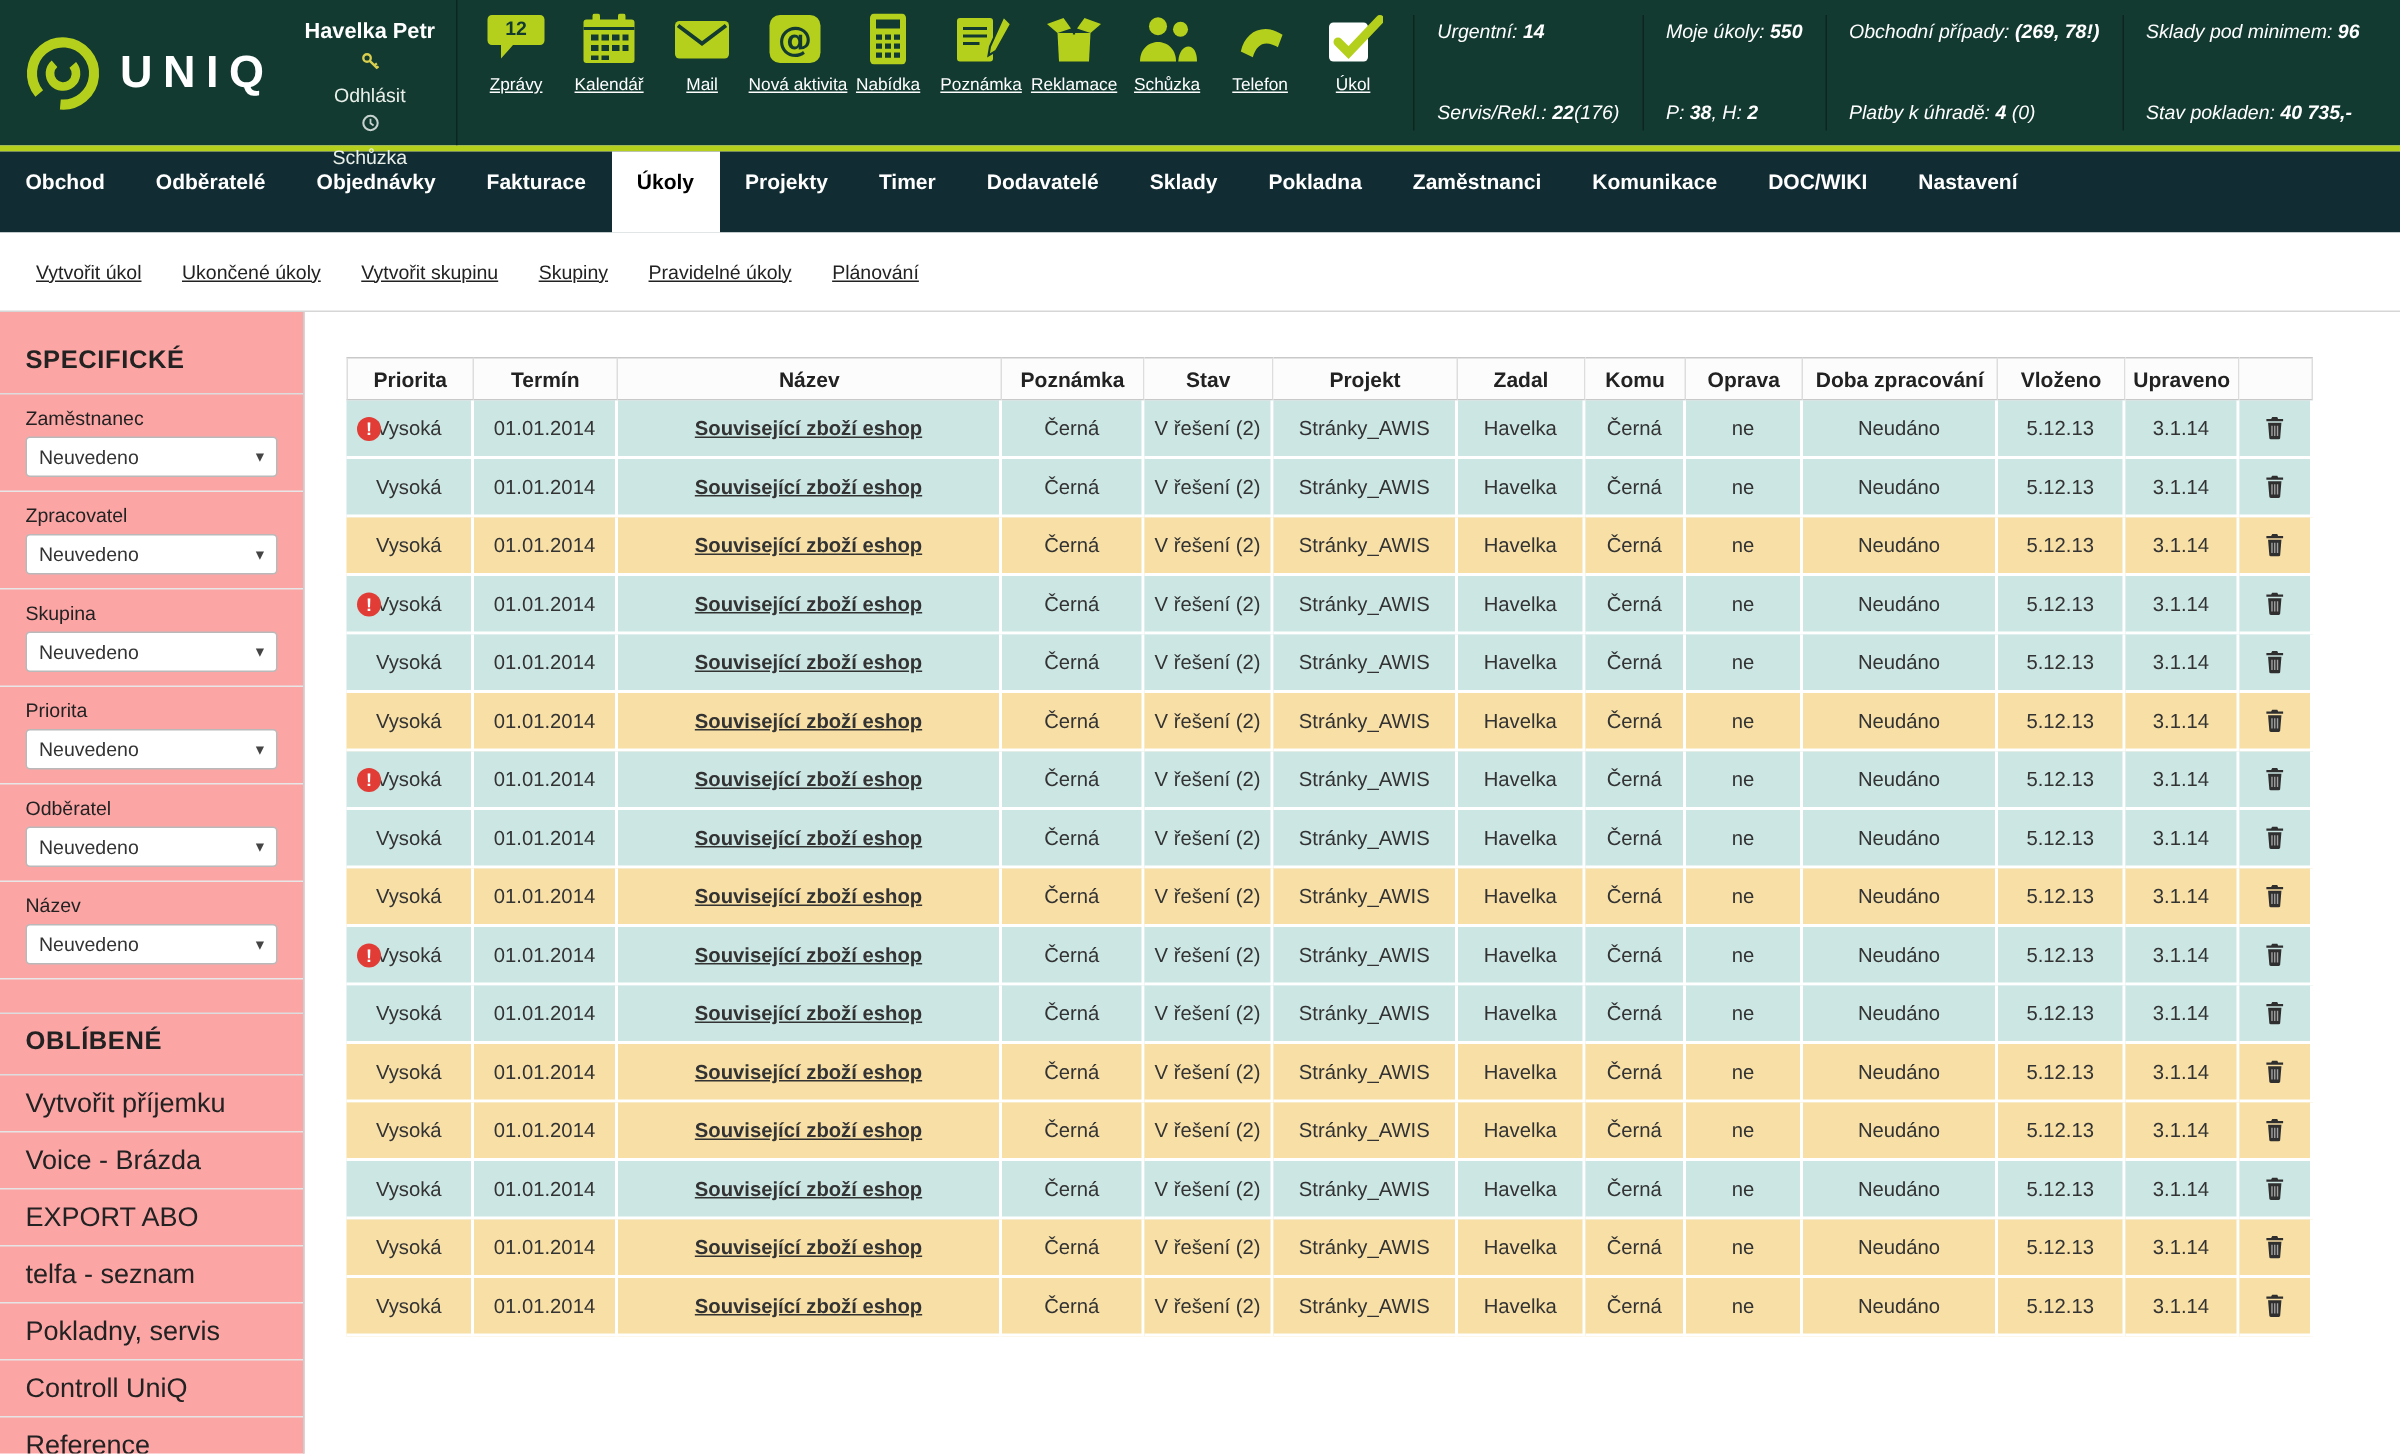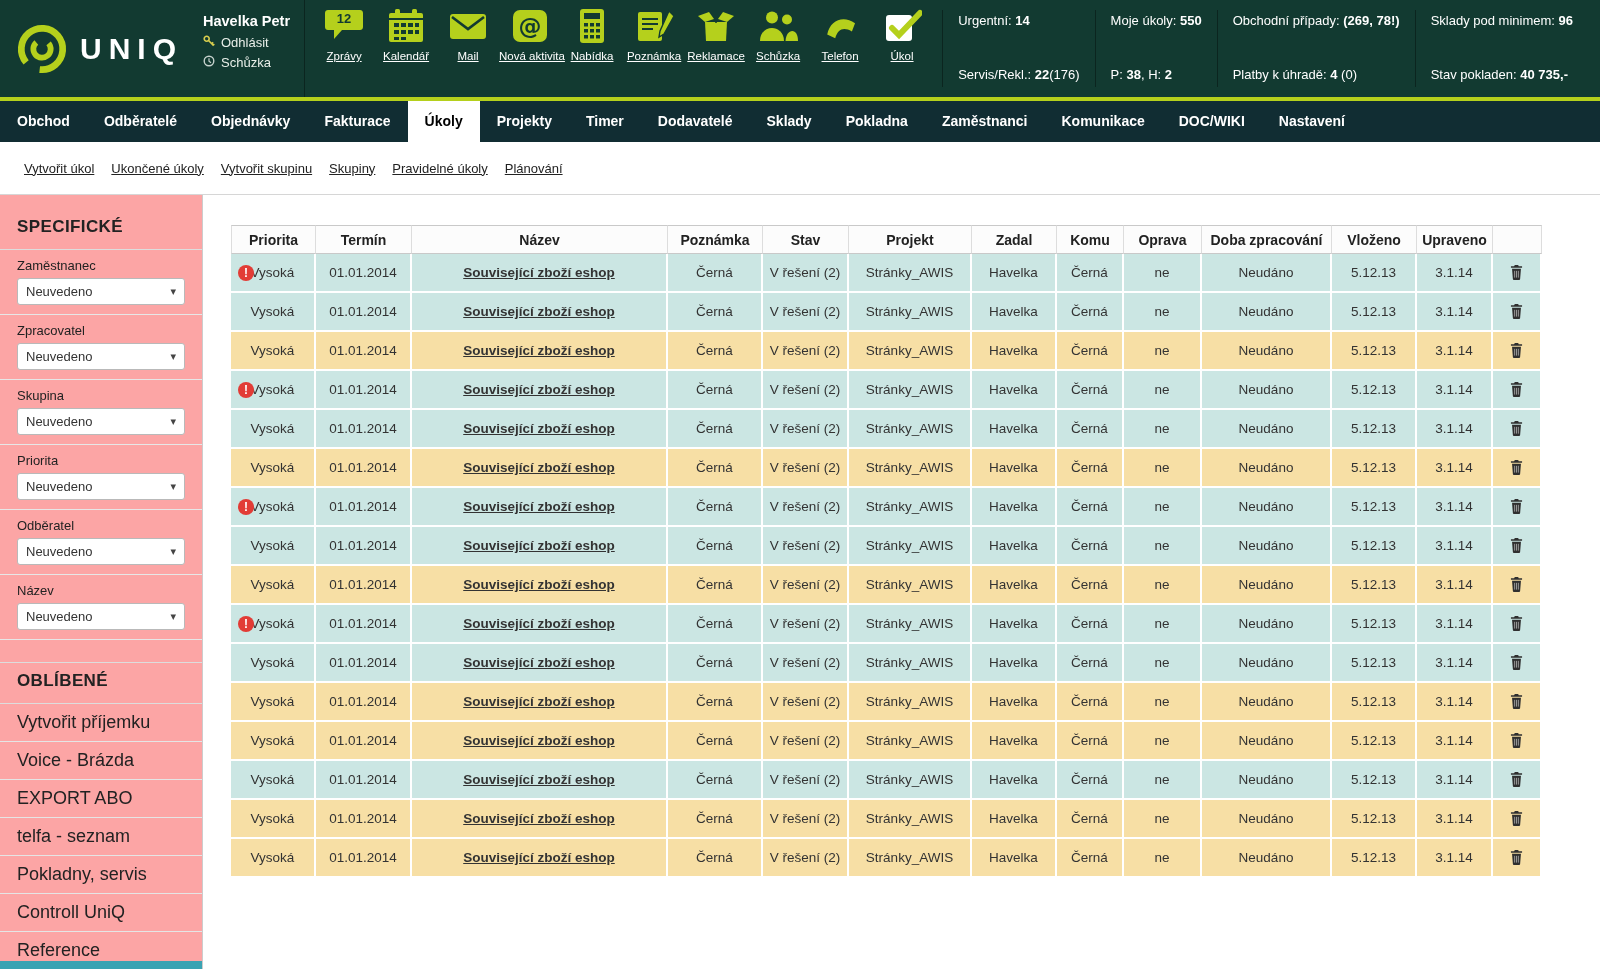--- a/index.html
+++ b/index.html
@@ -6,41 +6,41 @@
   html,body { width:1600px; height:969px; }
   body { font-family:"Liberation Sans", sans-serif; background:#fff; color:#222; overflow:hidden; }
 
   
   .topbar { height:97px; background:var(--header-bg,#123a31); display:flex; align-items:stretch; color:#fff; }
   .logo { display:flex; align-items:center; gap:12px; padding:0 16px 0 16px; cursor:pointer; }
   .logo-mark { color:var(--accent,#b5d01c); line-height:0; }
   .logo-text { font-size:30px; font-weight:bold; letter-spacing:7px; }
   .user-block { padding:13px 14px 0 4px; border-right:1px solid rgba(0,0,0,.35); min-width:106px; }
   .user-name { font-weight:bold; font-size:14.5px; margin-bottom:6px; white-space:nowrap; }
-  .user-link { font-size:13px; display:flex; gap:6px; align-items:center; margin-bottom:5px; color:#e9efe9; cursor:pointer; white-space:nowrap; }
+  .user-link { font-size:13px; display:flex; gap:6px; align-items:center; margin-bottom:5px; color:#e9efe9; cursor:pointer; white-space:nowrap;flex-direction:column; }
   .toolbar { display:flex; align-items:flex-start; padding:9px 2px 0 8px; }
   .tool { width:62px; text-align:center; cursor:pointer;text-decoration:underline; }
   .tool-ic { position:relative; display:inline-block; width:40px; height:34px; color:var(--accent,#b5d01c); }
   .tool-ic svg { width:40px; height:34px; display:block; }
   .tool-badge { position:absolute; top:2px; left:0; width:100%; text-align:center; font-size:13px; font-weight:bold; color:var(--header-bg,#123a31); }
   .tool-label { display:block; font-size:11.5px; margin-top:3px; white-space:nowrap; color:#fff; }
   .stats { margin-left:auto; display:flex; align-items:stretch; padding:10px 12px 10px 0; }
   .stat-col { border-left:1px solid rgba(0,0,0,.35); padding:3px 15px 5px; display:flex; flex-direction:column; justify-content:space-between; }
-  .stat-line { font-size:13px; white-space:nowrap; }
+  .stat-line { font-size:13px; white-space:nowrap;font-style:italic; }
   .stat-line .b { font-weight:bold; }
 
   .accent-line { height:4px; background:var(--accent,#b5d01c); }
 
   
-  .mainnav { height:41px; background:var(--nav-bg,#112d33); display:flex; }
+  .mainnav { height:54px; background:var(--nav-bg,#112d33); display:flex; }
   .tab { padding:0 17px; line-height:41px; color:#fff; font-weight:bold; font-size:14px; cursor:pointer; white-space:nowrap; }
   .tab.active { background:var(--active-tab-bg,#fff); color:#000000; }
 
   
-  .subnav { height:53px; background:#fff; border-bottom:1px solid #d6d6d6; display:flex; align-items:center; gap:17px; padding-left:24px; }
+  .subnav { height:53px; background:#fff; border-bottom:1px solid #d6d6d6; display:flex; align-items:center; gap:27px; padding-left:24px; }
   .subnav-link { color:#222; font-size:13px; text-decoration:underline; cursor:pointer; white-space:nowrap; }
 
   
   .content { display:flex; height:774px; }
   .sidebar { width:203px; border-right:1px solid #ccc; position:relative; padding-top:14px; background:#fca5a5; flex-shrink:0; overflow:hidden; }
   .side-h { font-size:17px; font-weight:bold; padding:8px 0 12px 17px; letter-spacing:.4px; }
   .side-div { border-top:1px solid #ddd; }
   .filter { padding:8px 17px 9px; border-bottom:1px solid #e7e7e7; }
   .filter-label { font-size:13px; margin-bottom:5px; color:#222; }
   .select { width:168px; height:27px; border:1px solid #b9b9b9; border-radius:3px; background:#fff; display:flex; align-items:center; justify-content:space-between; padding:0 8px; font-size:13px; color:#333; cursor:pointer; }

